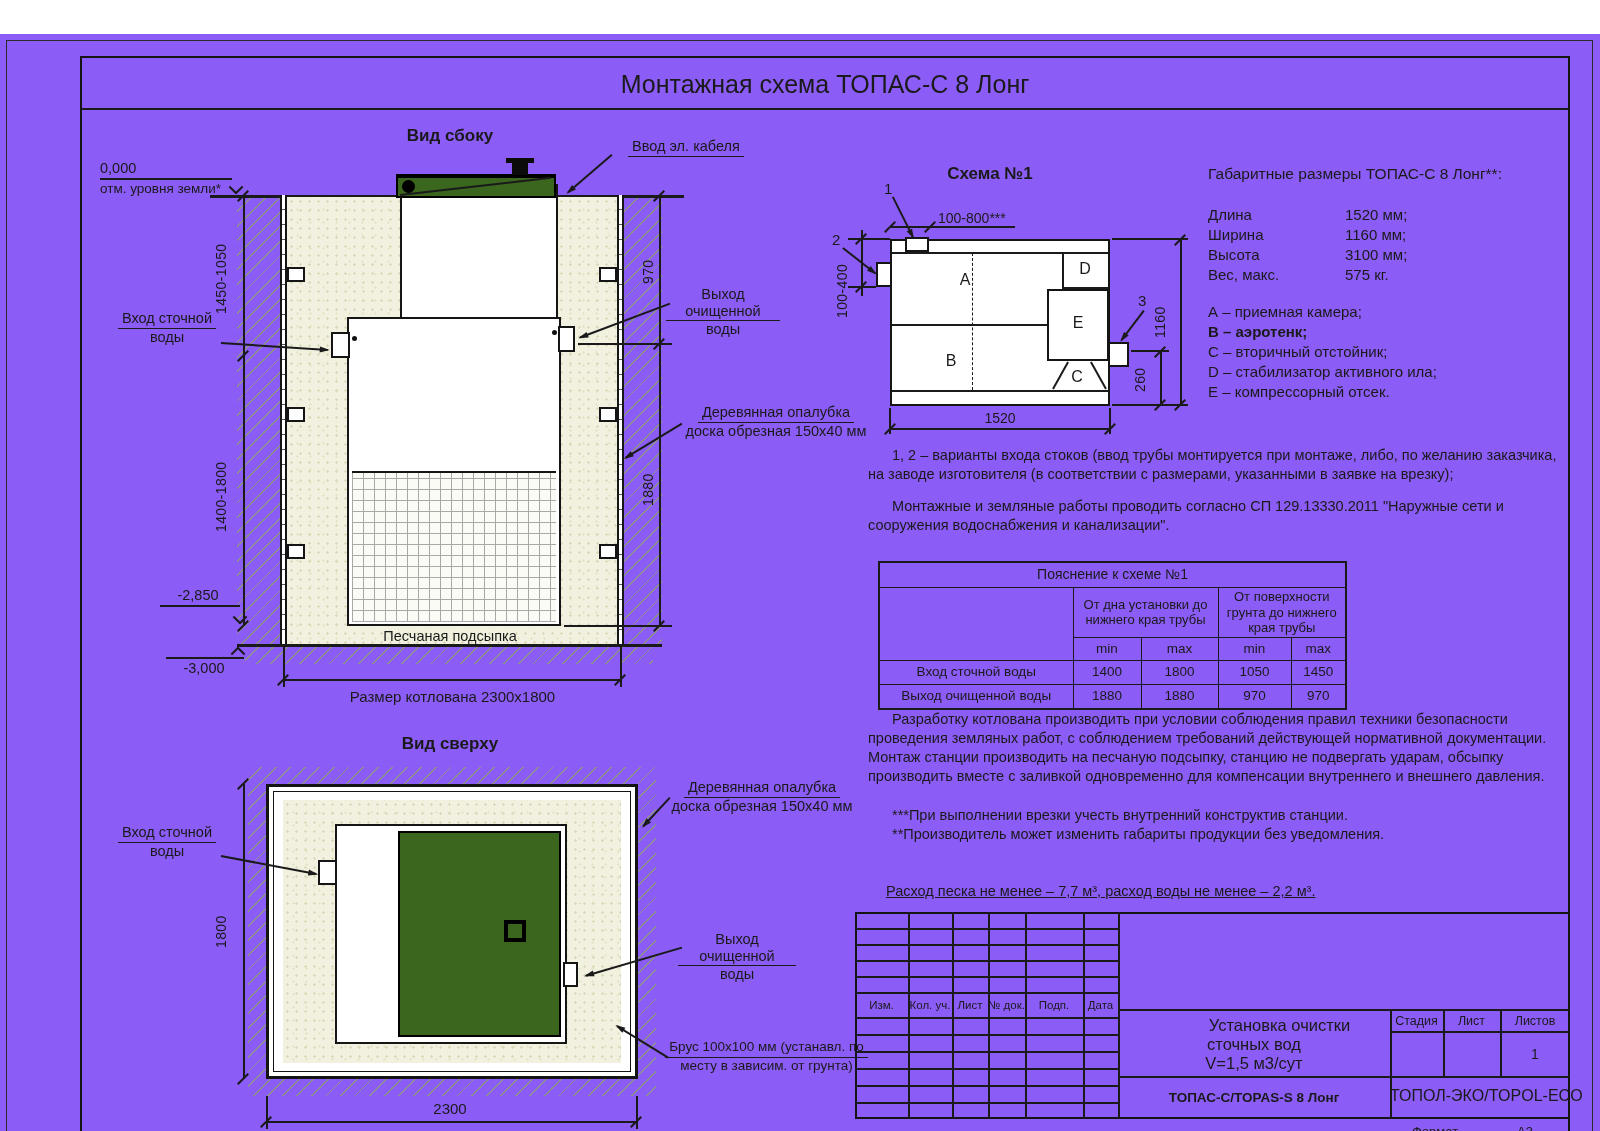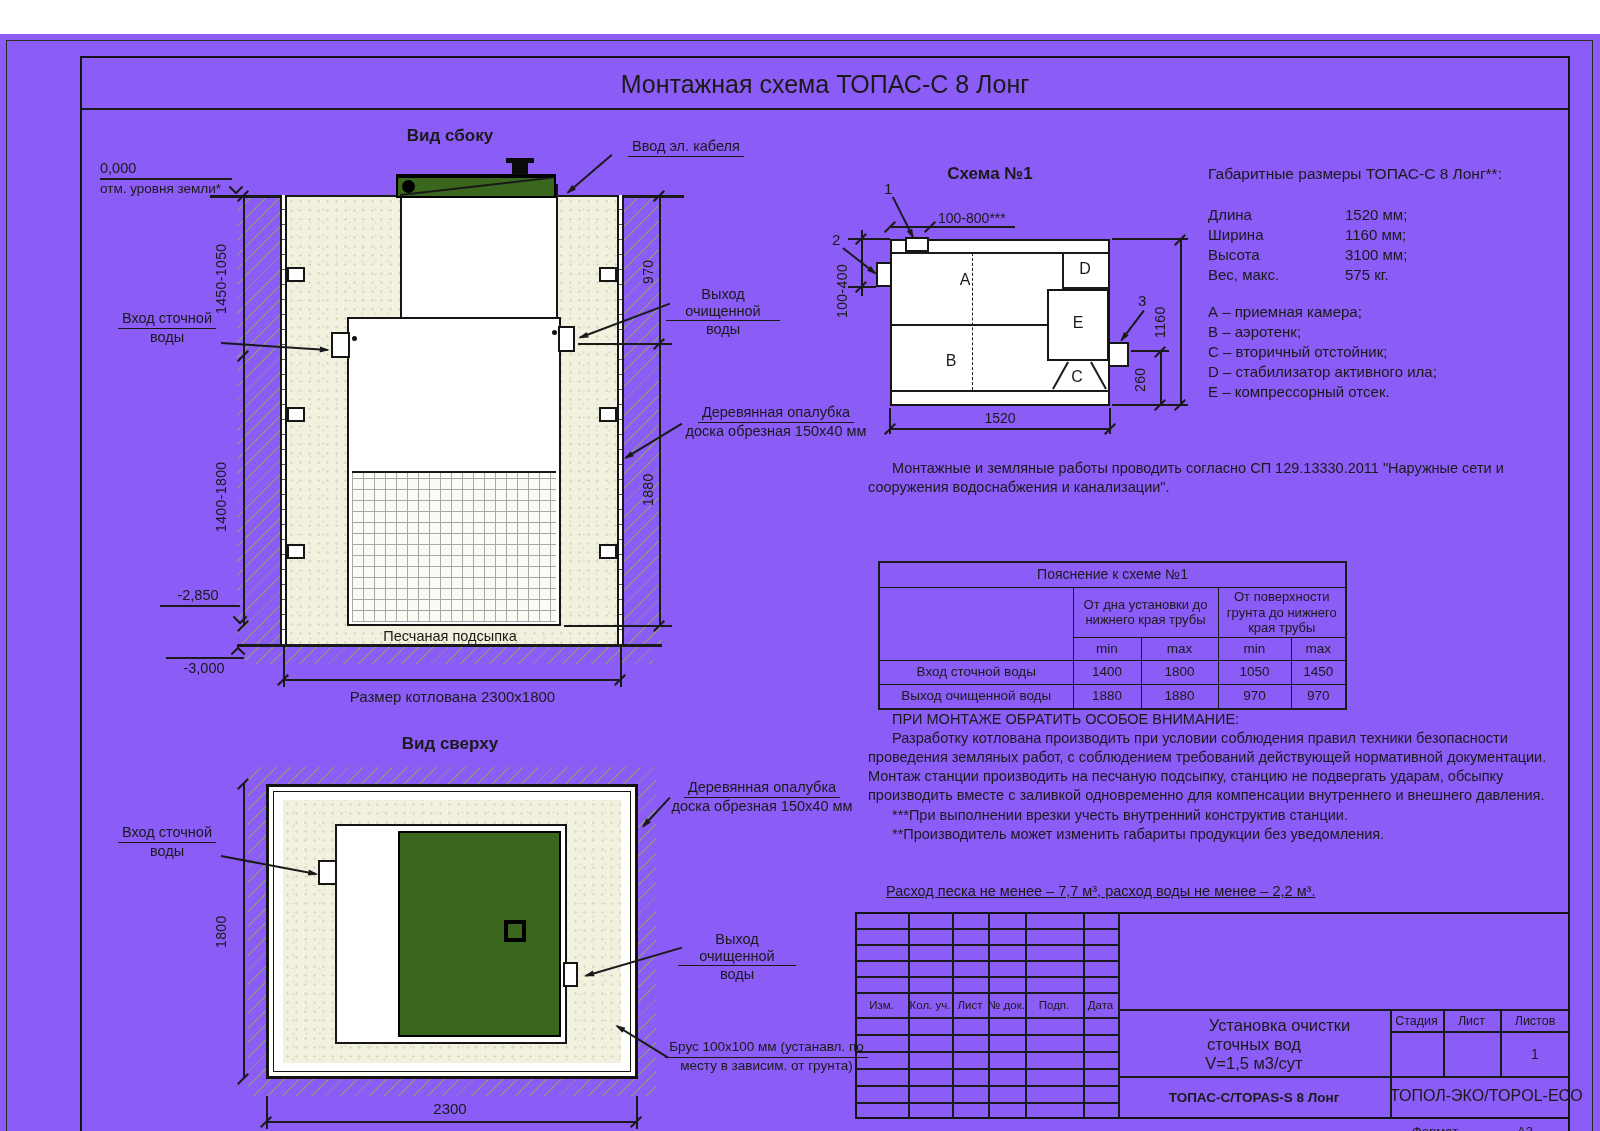--- a/index.html
+++ b/index.html
@@ -277,26 +277,27 @@
   <div class="t" style="left:1208px;top:172px;font-size:15px;">Длина</div>
   <div class="t" style="left:1345px;top:172px;font-size:15px;">1520 мм;</div>
   <div class="t" style="left:1208px;top:192px;font-size:15px;">Ширина</div>
   <div class="t" style="left:1345px;top:192px;font-size:15px;">1160 мм;</div>
   <div class="t" style="left:1208px;top:212px;font-size:15px;">Высота</div>
   <div class="t" style="left:1345px;top:212px;font-size:15px;">3100 мм;</div>
   <div class="t" style="left:1208px;top:232px;font-size:15px;">Вес, макс.</div>
   <div class="t" style="left:1345px;top:232px;font-size:15px;">575 кг.</div>
 
   <div class="t" style="left:1208px;top:269px;font-size:15px;">А – приемная камера;</div>
-  <div class="t" style="left:1208px;top:289px;font-size:15px;">В – аэротенк;</div>
+  <div class="t" style="left:1208px;top:289px;font-size:15px;font-weight:bold;">В – аэротенк;</div>
   <div class="t" style="left:1208px;top:309px;font-size:15px;">С – вторичный отстойник;</div>
   <div class="t" style="left:1208px;top:329px;font-size:15px;">D – стабилизатор активного ила;</div>
   <div class="t" style="left:1208px;top:349px;font-size:15px;">Е – компрессорный отсек.</div>
 
   <div class="para" style="left:868px;top:412px;width:690px;">
+    <p>1, 2 – варианты входа стоков (ввод трубы монтируется при монтаже, либо, по желанию заказчика, на заводе изготовителя (в соответствии с размерами, указанными в заявке на врезку);</p>
     <p style="margin-top:13px;">Монтажные и земляные работы проводить согласно СП 129.13330.2011 "Наружные сети и сооружения водоснабжения и канализации".</p>
   </div>
 
   <table class="xtable" style="left:878px;top:527px;width:467px;">
     <colgroup>
         <col style="width:194px;">
         <col style="width:68px;">
         <col style="width:77px;">
         <col style="width:73px;">
         <col style="width:55px;">
@@ -327,21 +328,20 @@
       <td style="height:21px;">Выход очищенной воды</td>
       <td>1880</td>
       <td>1880</td>
       <td>970</td>
       <td>970</td>
     </tr>
   </tbody>
     </table>
 
   <div class="para" style="left:868px;top:676px;width:694px;">
-    <p>ПРИ МОНТАЖЕ ОБРАТИТЬ ОСОБОЕ ВНИМАНИЕ:</p>
     <p>Разработку котлована производить при условии соблюдения правил техники безопасности проведения земляных работ, с соблюдением требований действующей нормативной документации. Монтаж станции производить на песчаную подсыпку, станцию не подвергать ударам, обсыпку производить вместе с заливкой одновременно для компенсации внутреннего и внешнего давления.</p>
   </div>
 
   <div class="para" style="left:868px;top:772px;width:694px;">
     <p>***При выполнении врезки учесть внутренний конструктив станции.</p>
     <p>**Производитель может изменить габариты продукции без уведомления.</p>
   </div>
 
   <div class="t" style="left:886px;top:849px;font-size:14.5px;text-decoration:underline;">Расход песка не менее – 7,7 м³, расход воды не менее – 2,2 м³.</div>
 

